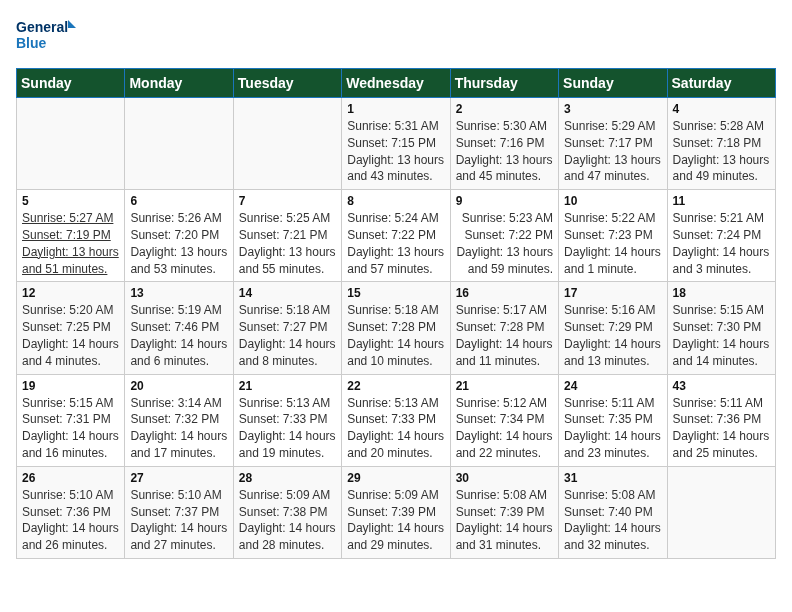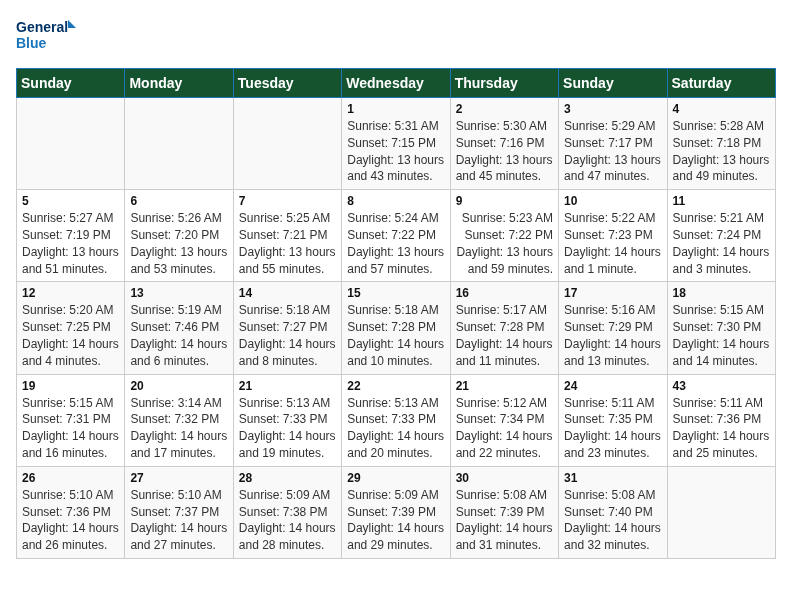--- a/index.html
+++ b/index.html
@@ -131,21 +131,21 @@
           <div class="day-num">4</div>
           <div class="day-info" style="white-space: pre-line;">Sunrise: 5:28 AM
 Sunset: 7:18 PM
 Daylight: 13 hours
 and 49 minutes.</div>
         </td>
       </tr>
       <tr>
         <td>
           <div class="day-num">5</div>
-          <div class="day-info" style="white-space: pre-line;">Sunrise: 5:27 AM
+          <div class="day-info" style="white-space: pre-line; text-decoration: underline;">Sunrise: 5:27 AM
 Sunset: 7:19 PM
 Daylight: 13 hours
 and 51 minutes.</div>
         </td>
         <td>
           <div class="day-num">6</div>
           <div class="day-info" style="white-space: pre-line;">Sunrise: 5:26 AM
 Sunset: 7:20 PM
 Daylight: 13 hours
 and 53 minutes.</div>

